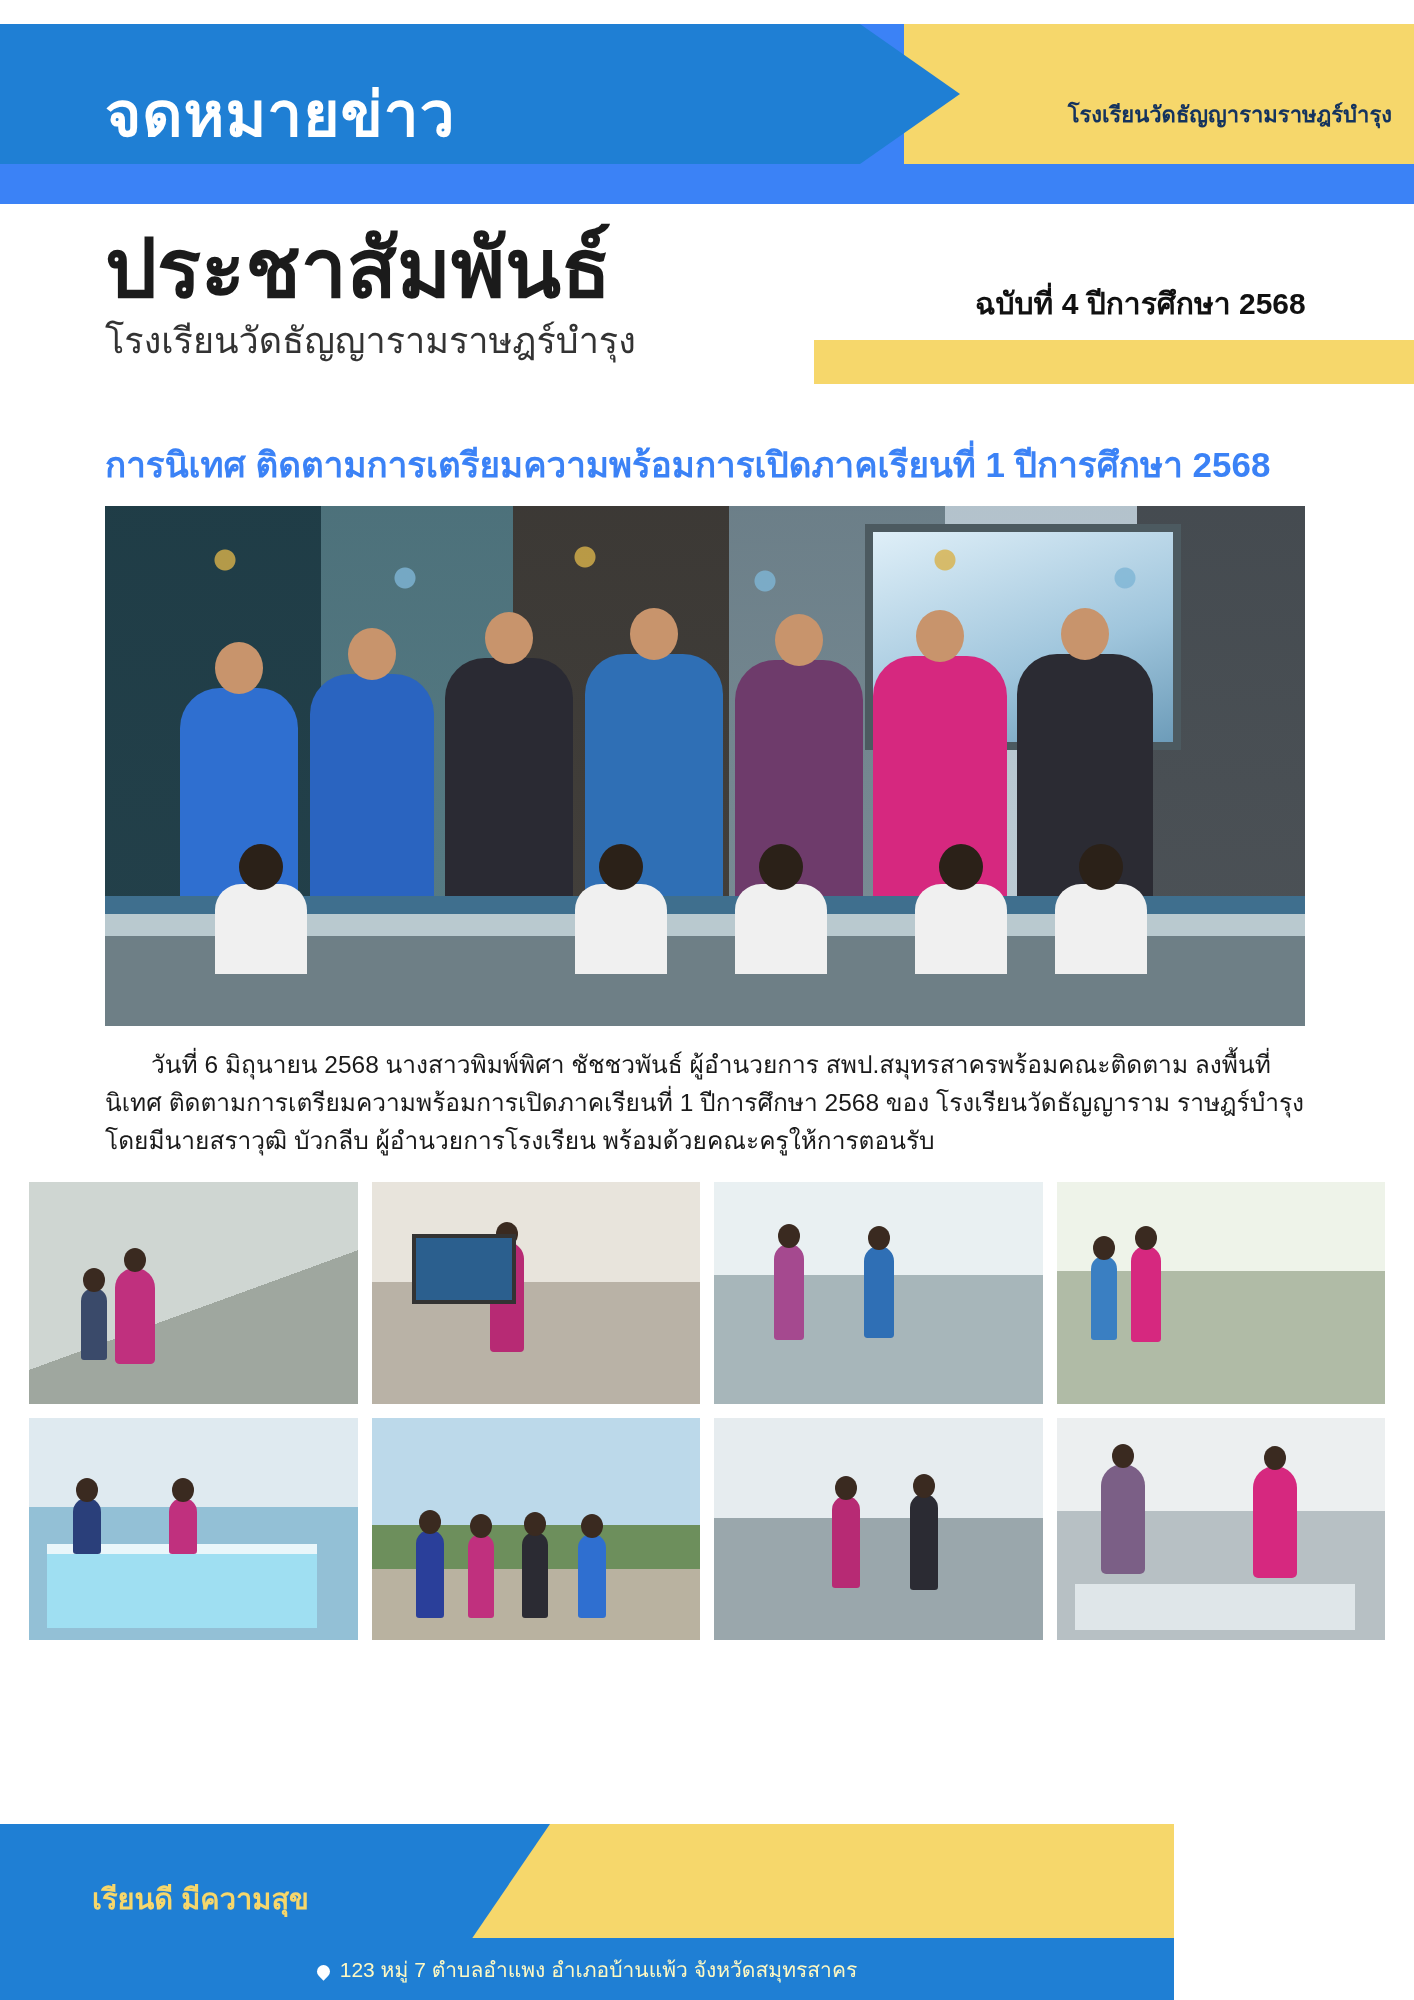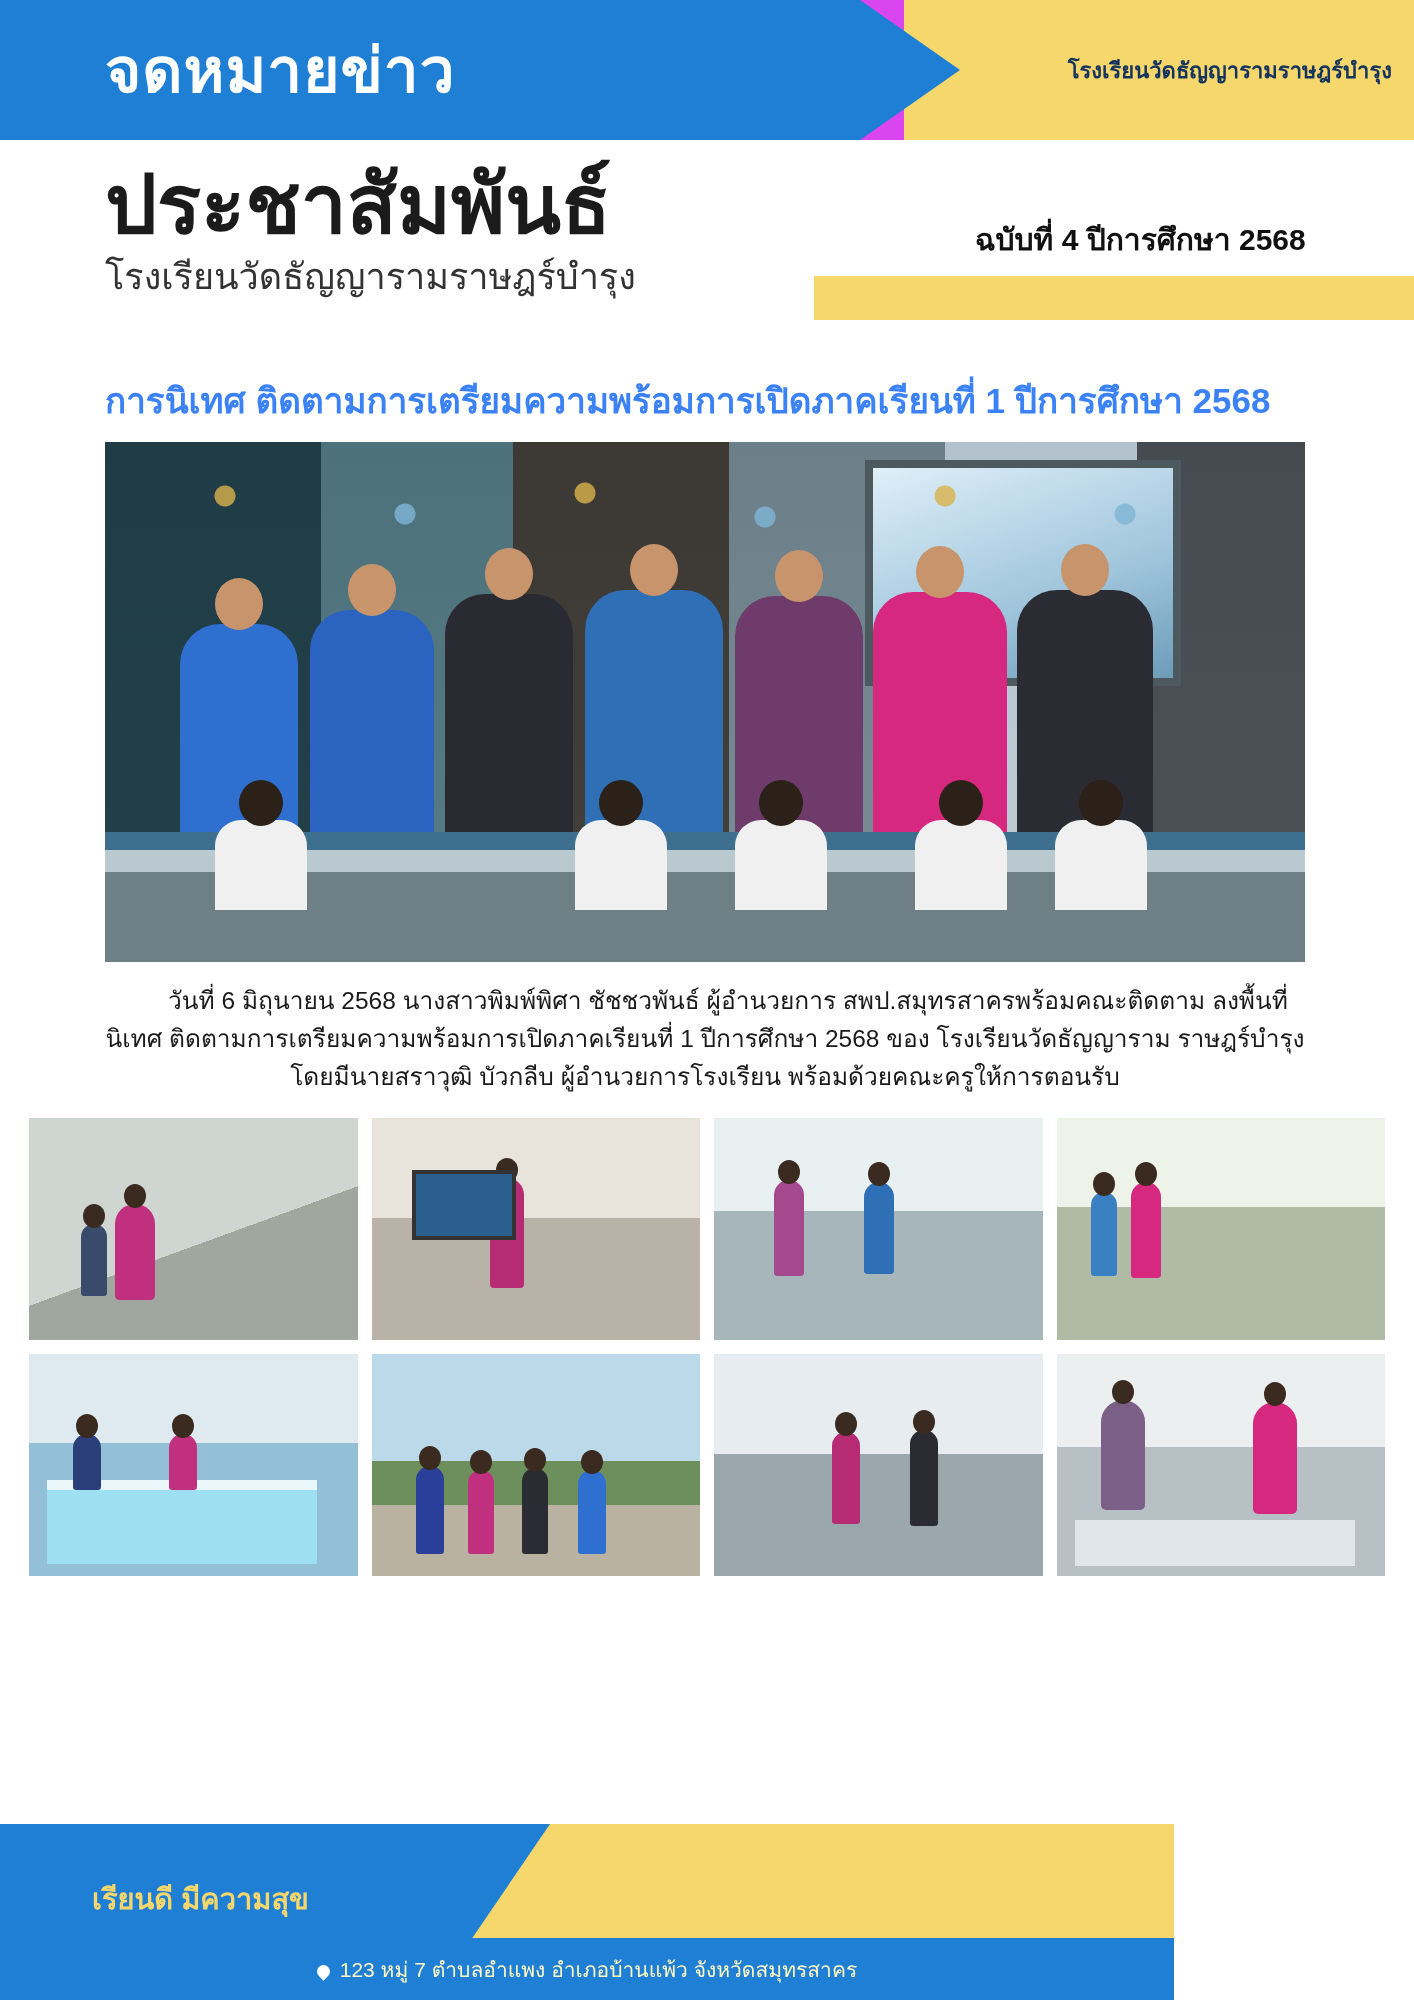--- a/index.html
+++ b/index.html
@@ -12,23 +12,24 @@
     background: #ffffff;
     font-family: "Liberation Sans", "DejaVu Sans", sans-serif;
     overflow: hidden;
     position: relative;
   }
 
   
   .header {
     position: relative;
     width: 1414px;
-    height: 140px;
-    background: #d946ef;
-    overflow: hidden;
+    height: 180px;
+    background: #3b82f6;
+    overflow: hidden;
+    margin-top: 24px;
   }
   .header-yellow {
     position: absolute;
     right: 0;
     top: 0;
     width: 510px;
     height: 140px;
     background: #f6d76b;
   }
   .header-blue-arrow {
@@ -189,21 +190,21 @@
     position: absolute;
     top: -40px; left: 50%; transform: translateX(-50%);
     width: 44px; height: 46px; background: #2b2118; border-radius: 50%;
   }
 
   .body-text {
     color: #1a1a1a;
     font-size: 24.5px;
     line-height: 1.55;
     max-width: 1200px;
-    text-align: center;
+    text-align: left;
     margin: 0 0 22px 0;
   }
   .body-text .indent { display: inline-block; width: 46px; }
 
   
   .photo-grid {
     display: grid;
     grid-template-columns: repeat(4, 1fr);
     gap: 14px;
     width: 1356px;

